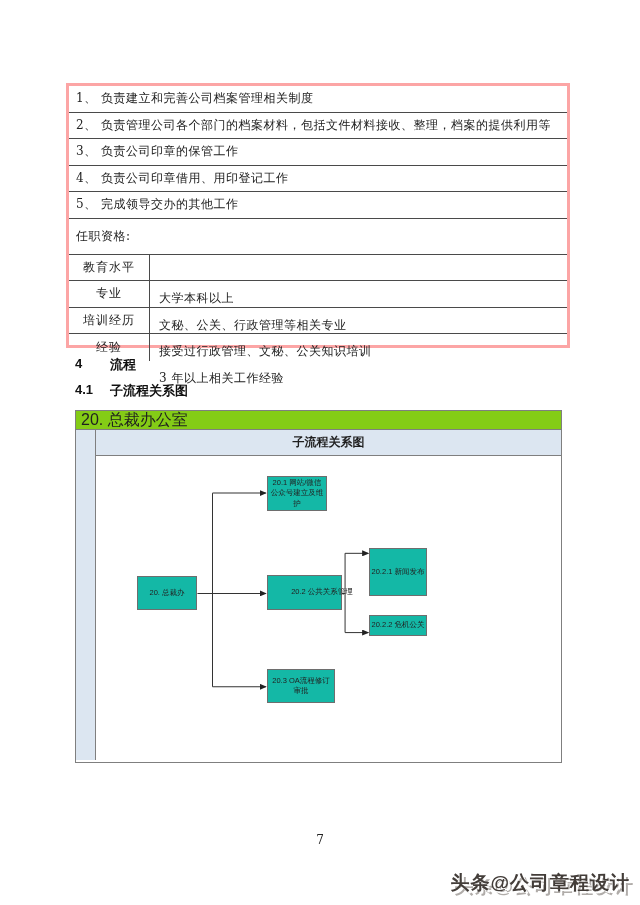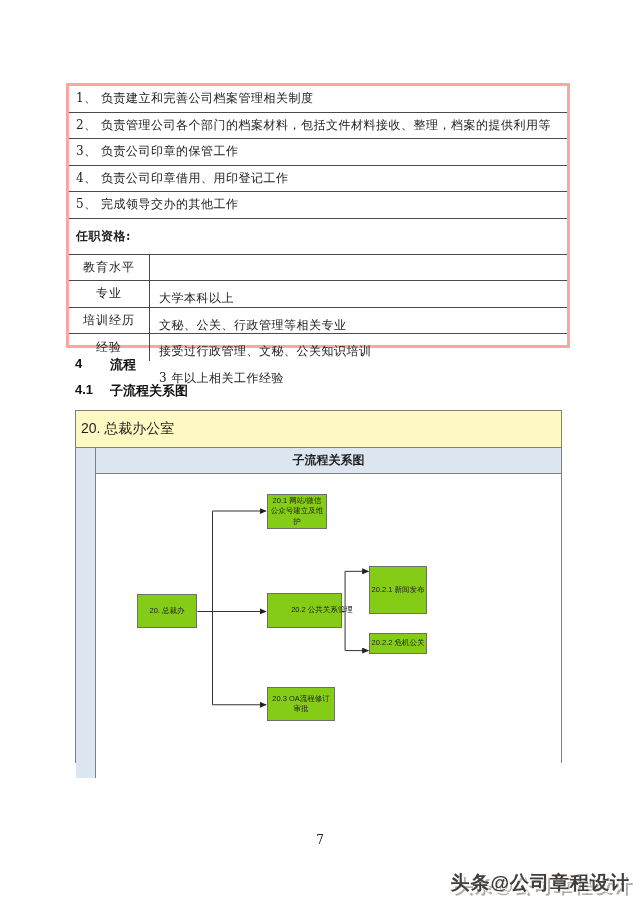--- a/index.html
+++ b/index.html
@@ -20,21 +20,20 @@
   }
   .duty-row {
     height:26.5px; display:flex; align-items:center;
     padding-left:7px; border-bottom:1px solid #4a4a4a;
     letter-spacing:0.5px;
   }
   .qual-header-row {
     height:36px; display:flex; align-items:center;
     padding-left:7px; border-bottom:1px solid #4a4a4a;
     letter-spacing:0.5px;
-    font-weight:bold;
   }
   .qual-row {
     height:26.5px; display:flex; align-items:stretch;
     border-bottom:1px solid #4a4a4a;
   }
   .qual-row:last-child { border-bottom:none; }
   .qual-label {
     width:81px; border-right:1px solid #4a4a4a;
     display:flex; align-items:center; justify-content:center;
     letter-spacing:1px;
@@ -57,39 +56,39 @@
   .heading-subsection { top:382px; }
 
   
   .diagram {
     position:absolute; left:75px; top:410px; width:487px; height:353px;
     border:1px solid #7f7f7f;
     font-family:"Liberation Sans","DejaVu Sans",sans-serif;
     background:#ffffff;
   }
   .lane-header {
-    height:37px; background:#fef9c3; border-bottom:1px solid #7f7f7f;
+    height:19px; background:#84cc16; border-bottom:1px solid #7f7f7f;
     display:flex; align-items:center; padding-left:5px;
-    font-size:14px; color:#1f1f1f;
+    font-size:16px; color:#1f1f1f;
   }
   .lane-body { display:flex; height:330px; }
   .lane-strip {
     width:20px; background:#dce6f1; border-right:1px solid #7f7f7f;
     flex:0 0 20px;
   }
   .lane-main { flex:1; display:flex; flex-direction:column; background:#fff; }
   .chart-title-bar {
     height:26px; background:#dce6f1; border-bottom:1px solid #7f7f7f;
     display:flex; align-items:center; justify-content:center;
     font-size:12px; font-weight:bold; color:#1f1f1f;
   }
   .flow-area { position:relative; flex:1; background:#fff; }
   .flow-svg { position:absolute; left:0; top:0; width:100%; height:100%; }
   .flow-node {
-    position:absolute; background:#84cc16; border:1px solid #6e6e6e;
+    position:absolute; background:#14b8a6; border:1px solid #6e6e6e;
     display:flex; align-items:center; justify-content:center;
     text-align:center; font-size:7.5px; line-height:1.35; color:#222;
     padding:1px;
   }
   .flow-node.nowrap { white-space:nowrap; }
   .node-root { left:41px;  top:120px; width:60px; height:34px; }
   .node-n1   { left:171px; top:20px;  width:60px; height:35px; }
   .node-n2   { left:171px; top:119px; width:75px; height:35px;padding-left:36px; }
   .node-n3   { left:171px; top:213px; width:68px; height:34px; }
   .node-n21  { left:273px; top:92px;  width:58px; height:48px; }

